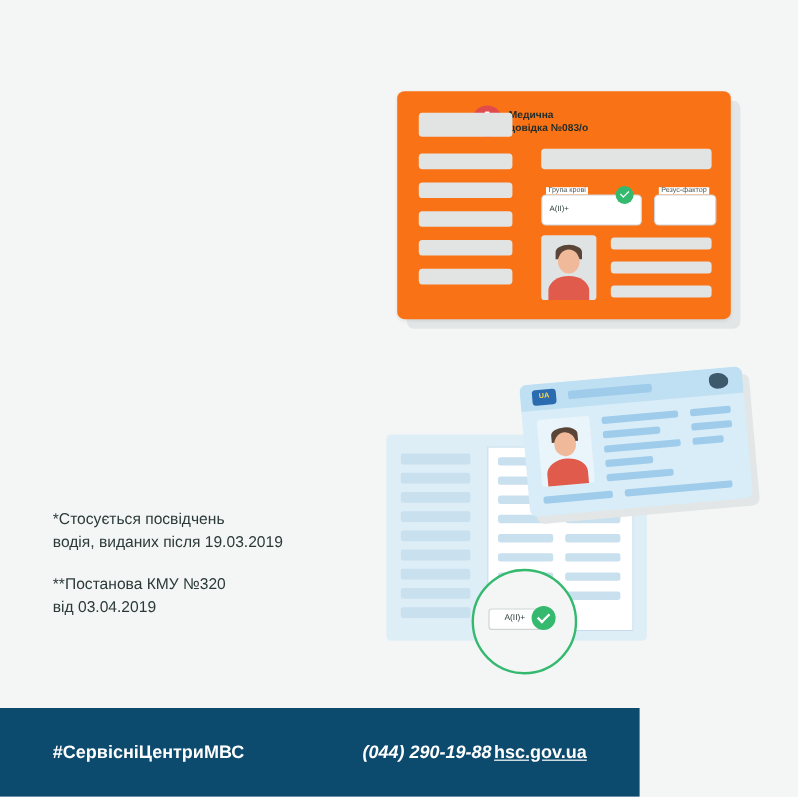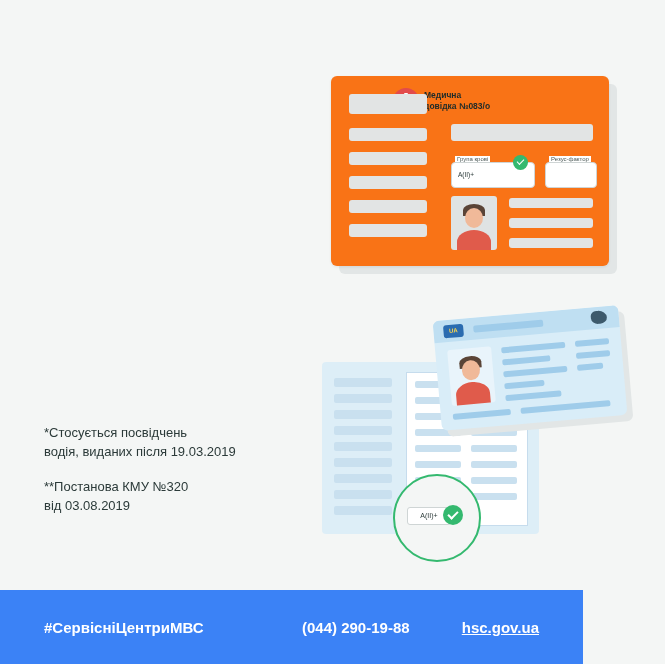--- a/index.html
+++ b/index.html
@@ -47,39 +47,40 @@
   .footnote {
     margin-bottom: 16px;
     white-space: pre-line;
   }
 
   
   .footer-bar {
     position: absolute;
     left: 0;
     bottom: 0;
-    width: 583px;
+    width: 533px;
     height: 74px;
-    background: #3b82f6;
+    background: #0c4a6e;
     display: flex;
     align-items: center;
   }
   .footer-hashtag {
     position: absolute;
     left: 44px;
     color: #ffffff;
     font-size: 15px;
     font-weight: bold;
   }
   .footer-phone {
     position: absolute;
     left: 302px;
     color: #ffffff;
     font-size: 15px;
     font-weight: bold;
+    font-style: italic;
   }
   .footer-site {
     position: absolute;
     right: 44px;
     color: #ffffff;
     font-size: 15px;
     font-weight: bold;
     text-decoration: underline;
   }
 
@@ -329,21 +330,21 @@
 </head>
 <body>
 
 <div class="poster">
 
 
   <div class="footnotes">
     <div class="footnote">*Стосується посвідчень
  водія, виданих після 19.03.2019</div>
     <div class="footnote">**Постанова КМУ №320
- від 03.08.2019</div>
+ від 03.04.2019</div>
   </div>
 
   <div class="cert-shadow"></div>
   <div class="cert-card">
     <div class="cross"></div>
     <div class="cert-title">Медична
 довідка №083/о</div>
 
     <div class="gbar" style="left:18px; top:18px; width:78px; height:20px;"></div>
     <div class="gbar" style="left:18px; top:52px; width:78px; height:13px;"></div>

